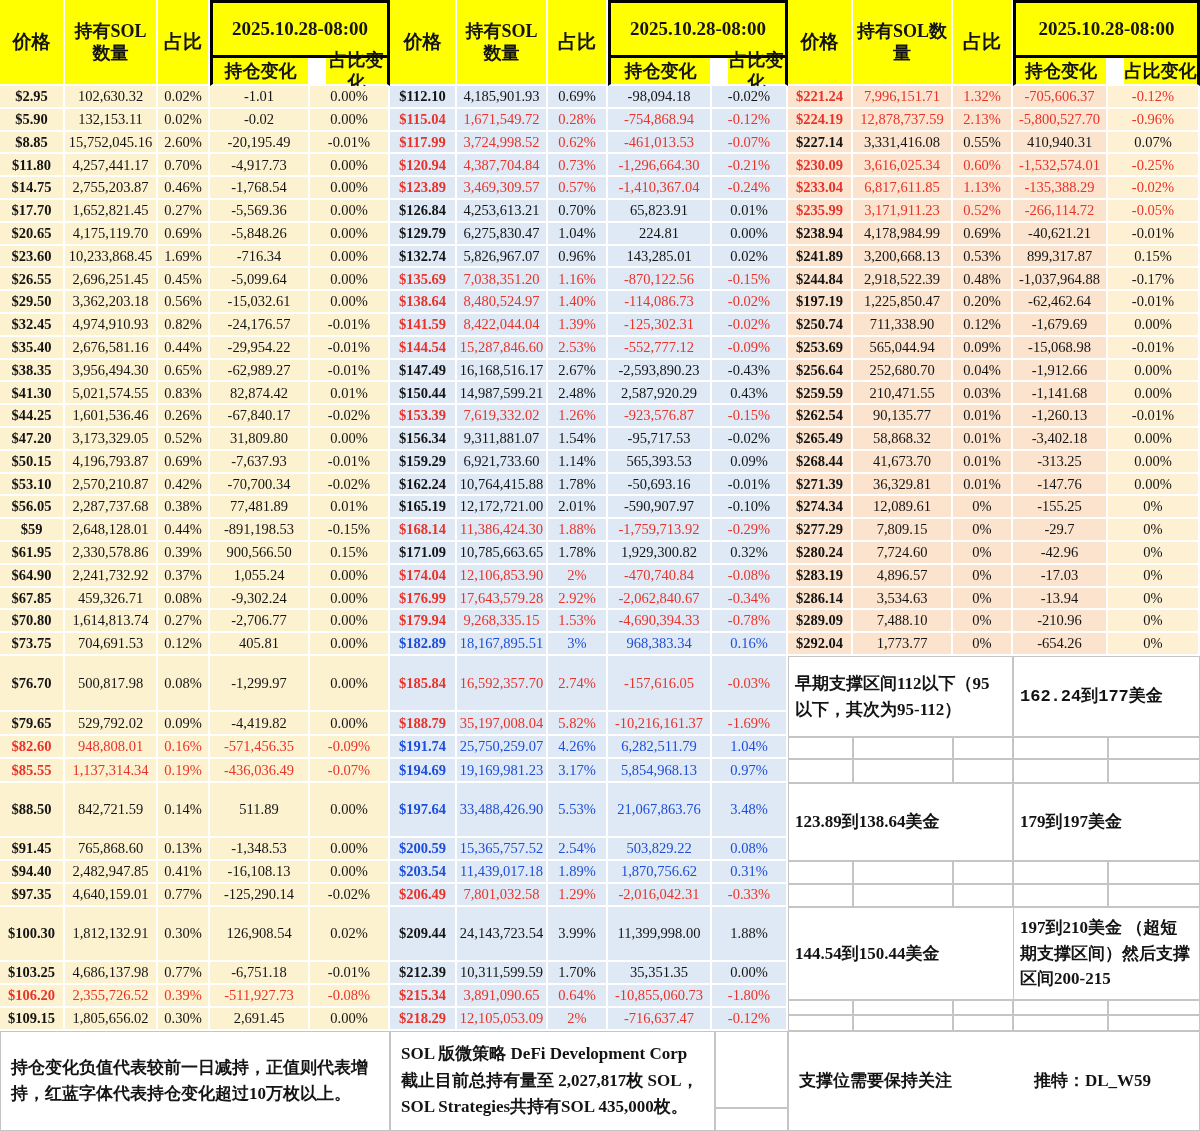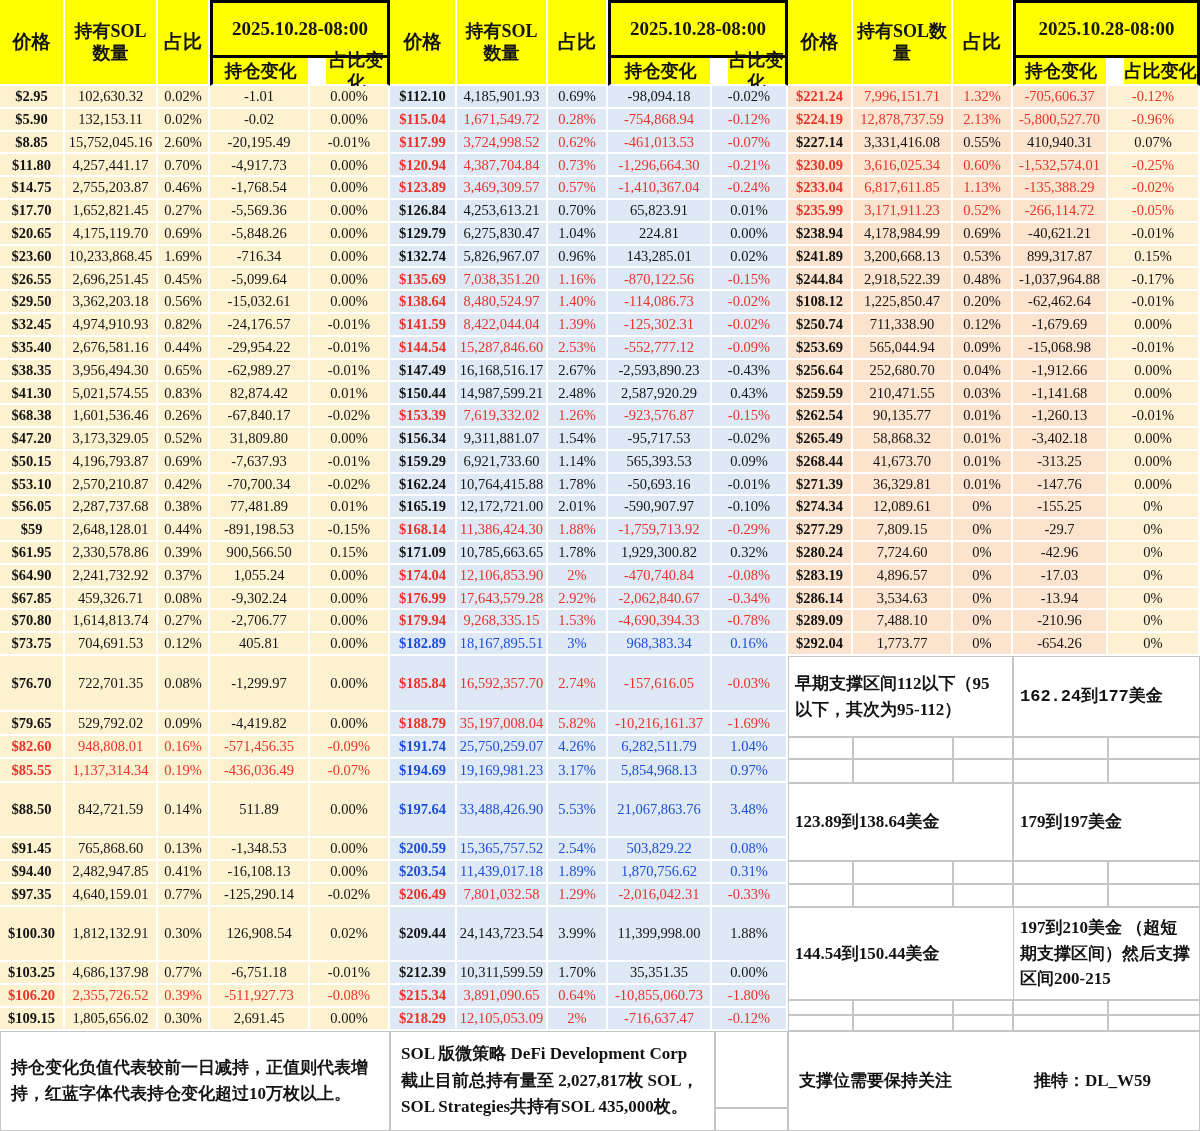--- a/index.html
+++ b/index.html
@@ -125,21 +125,21 @@
     <div class="c col0 tk">$38.35</div>
     <div class="c col1 tk">3,956,494.30</div>
     <div class="c col2 tk">0.65%</div>
     <div class="c col3 tk">-62,989.27</div>
     <div class="c col4 tk">-0.01%</div>
     <div class="c col0 tk">$41.30</div>
     <div class="c col1 tk">5,021,574.55</div>
     <div class="c col2 tk">0.83%</div>
     <div class="c col3 tk">82,874.42</div>
     <div class="c col4 tk">0.01%</div>
-    <div class="c col0 tk">$68.38</div>
+    <div class="c col0 tk">$44.25</div>
     <div class="c col1 tk">1,601,536.46</div>
     <div class="c col2 tk">0.26%</div>
     <div class="c col3 tk">-67,840.17</div>
     <div class="c col4 tk">-0.02%</div>
     <div class="c col0 tk">$47.20</div>
     <div class="c col1 tk">3,173,329.05</div>
     <div class="c col2 tk">0.52%</div>
     <div class="c col3 tk">31,809.80</div>
     <div class="c col4 tk">0.00%</div>
     <div class="c col0 tk">$50.15</div>
@@ -181,21 +181,21 @@
     <div class="c col1 tk">1,614,813.74</div>
     <div class="c col2 tk">0.27%</div>
     <div class="c col3 tk">-2,706.77</div>
     <div class="c col4 tk">0.00%</div>
     <div class="c col0 tk">$73.75</div>
     <div class="c col1 tk">704,691.53</div>
     <div class="c col2 tk">0.12%</div>
     <div class="c col3 tk">405.81</div>
     <div class="c col4 tk">0.00%</div>
     <div class="c col0 tk">$76.70</div>
-    <div class="c col1 tk">722,701.35</div>
+    <div class="c col1 tk">500,817.98</div>
     <div class="c col2 tk">0.08%</div>
     <div class="c col3 tk">-1,299.97</div>
     <div class="c col4 tk">0.00%</div>
     <div class="c col0 tk">$79.65</div>
     <div class="c col1 tk">529,792.02</div>
     <div class="c col2 tk">0.09%</div>
     <div class="c col3 tk">-4,419.82</div>
     <div class="c col4 tk">0.00%</div>
     <div class="c col0 tr">$82.60</div>
     <div class="c col1 tr">948,808.01</div>
@@ -486,21 +486,21 @@
     <div class="c col0 tk">$241.89</div>
     <div class="c col1 tk">3,200,668.13</div>
     <div class="c col2 tk">0.53%</div>
     <div class="c col3 tk">899,317.87</div>
     <div class="c col4 tk">0.15%</div>
     <div class="c col0 tk">$244.84</div>
     <div class="c col1 tk">2,918,522.39</div>
     <div class="c col2 tk">0.48%</div>
     <div class="c col3 tk">-1,037,964.88</div>
     <div class="c col4 tk">-0.17%</div>
-    <div class="c col0 tk">$108.12</div>
+    <div class="c col0 tk">$197.19</div>
     <div class="c col1 tk">1,225,850.47</div>
     <div class="c col2 tk">0.20%</div>
     <div class="c col3 tk">-62,462.64</div>
     <div class="c col4 tk">-0.01%</div>
     <div class="c col0 tk">$250.74</div>
     <div class="c col1 tk">711,338.90</div>
     <div class="c col2 tk">0.12%</div>
     <div class="c col3 tk">-1,679.69</div>
     <div class="c col4 tk">0.00%</div>
     <div class="c col0 tk">$253.69</div>

